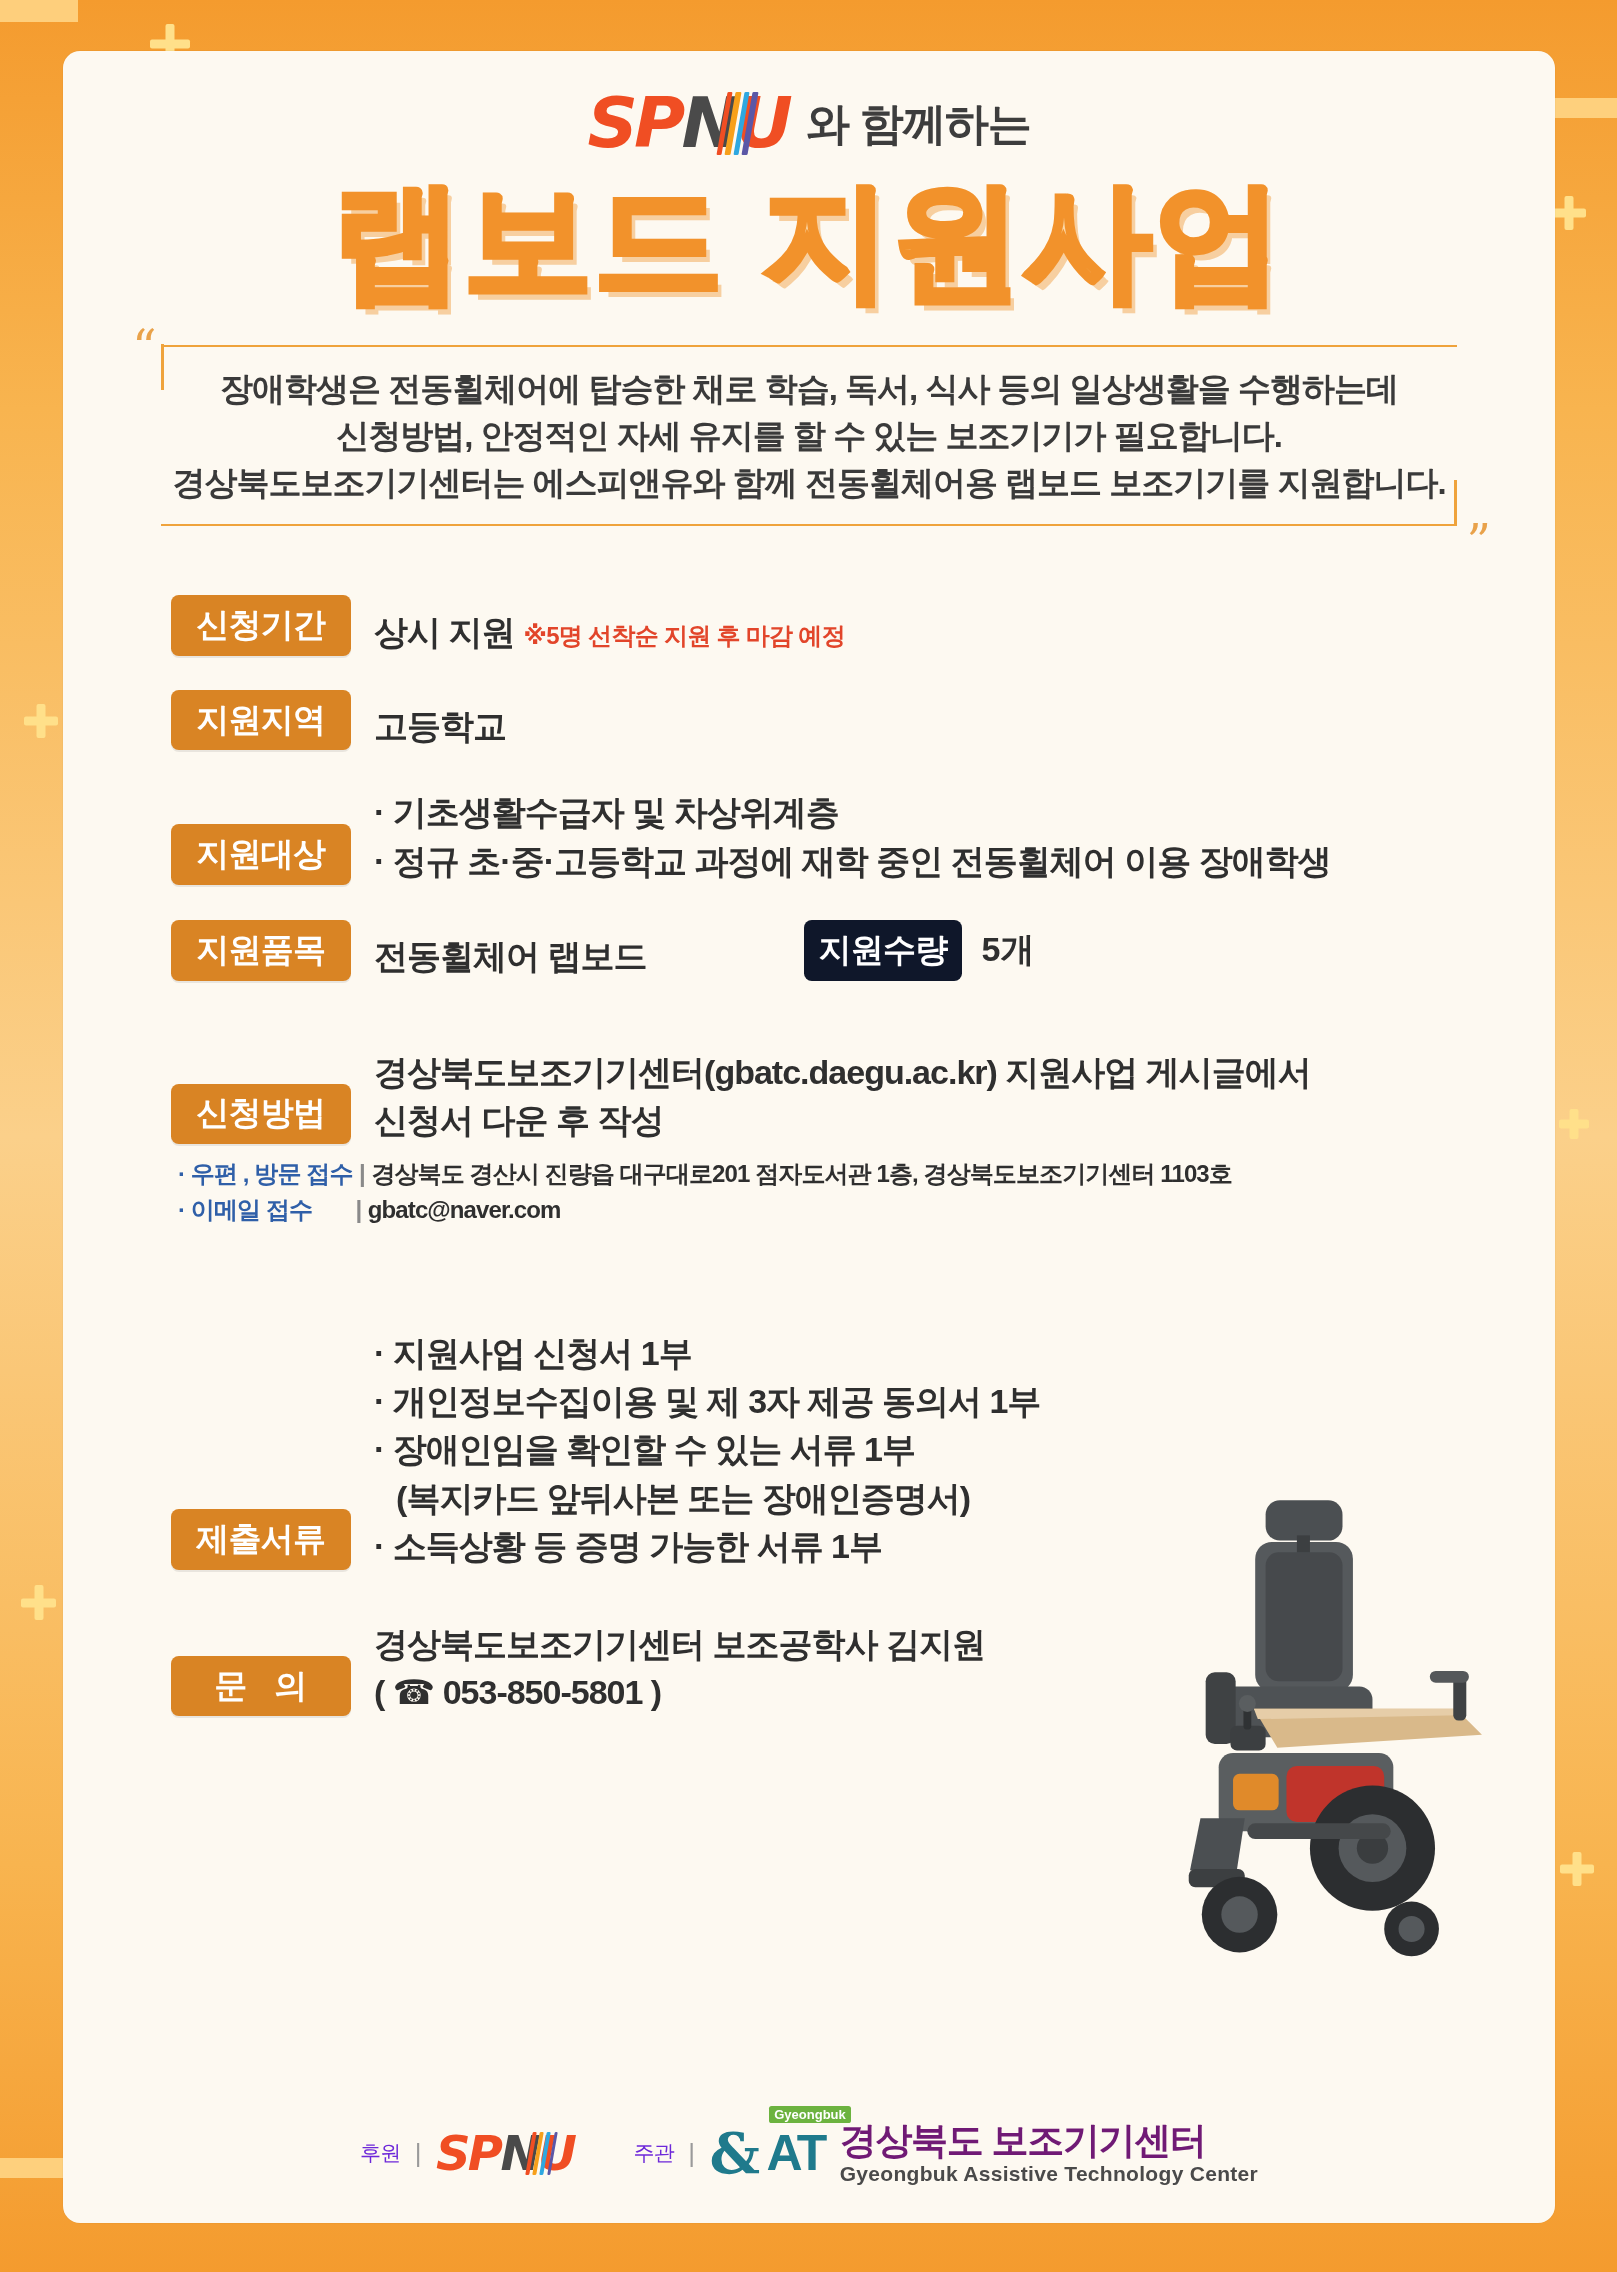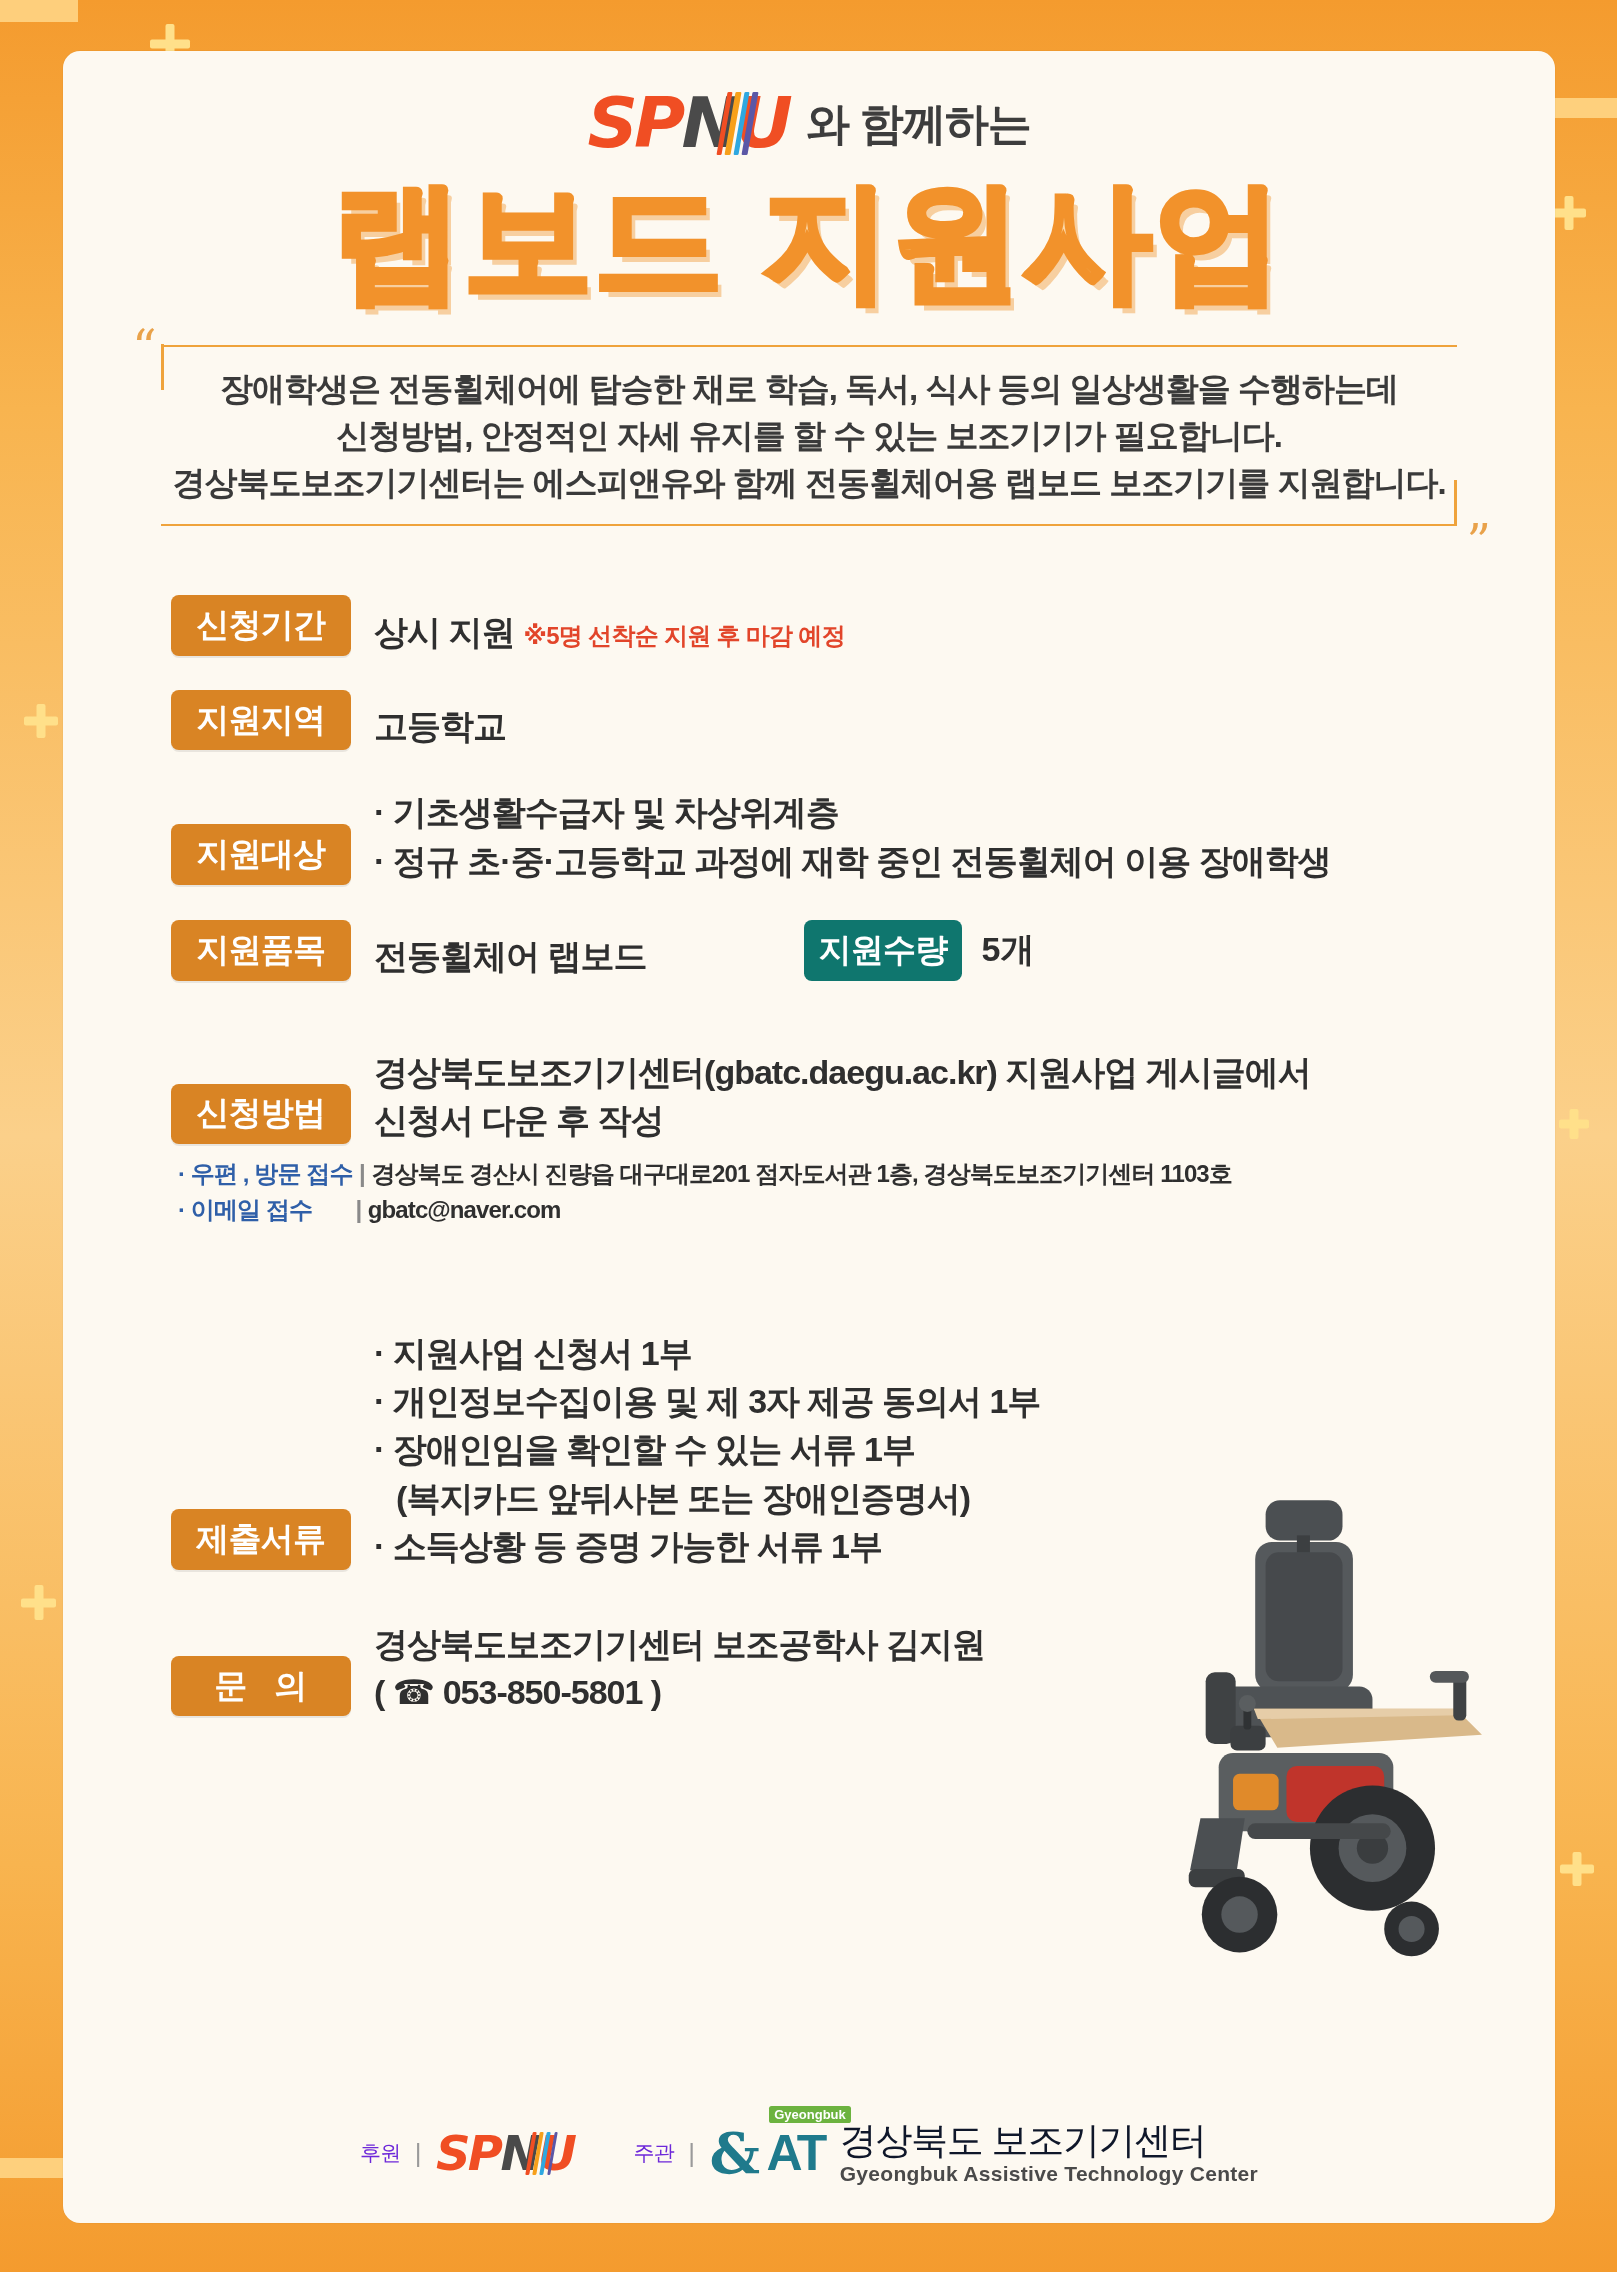--- a/index.html
+++ b/index.html
@@ -193,21 +193,21 @@
     font-size: 24px;
     font-weight: 700;
     color: #E2452A;
     margin-left: 9px;
     letter-spacing: -0.7px;
   }
   .gap-s { height: 34px; }
   .gap-m { height: 46px; }
   .gap-l { height: 63px; }
   .qty-tag {
-    background: #0f766e;
+    background: #0f172a;
     color: #fff;
     font-size: 33px;
     font-weight: 800;
     border-radius: 7.8px;
     padding: 7.8px 14.3px;
     letter-spacing: -0.7px;
   }
   .qty-val {
     font-size: 34px;
     font-weight: 800;
@@ -285,22 +285,22 @@
     color: #fff;
     font-size: 13px;
     font-weight: 700;
     border-radius: 2.6px;
     padding: 2px 5.2px;
     letter-spacing: 0;
   }
   .center-names { line-height: 1.1; }
   .center-kr {
     font-size: 37px;
-    font-weight: 400;
-    color: #0f172a;
+    font-weight: 700;
+    color: #701a75;
     letter-spacing: -1.3px;
   }
   .center-en {
     font-size: 21px;
     font-weight: 600;
     color: #4A4A4A;
     letter-spacing: 0.3px;
   }
 </style>
 </head>

